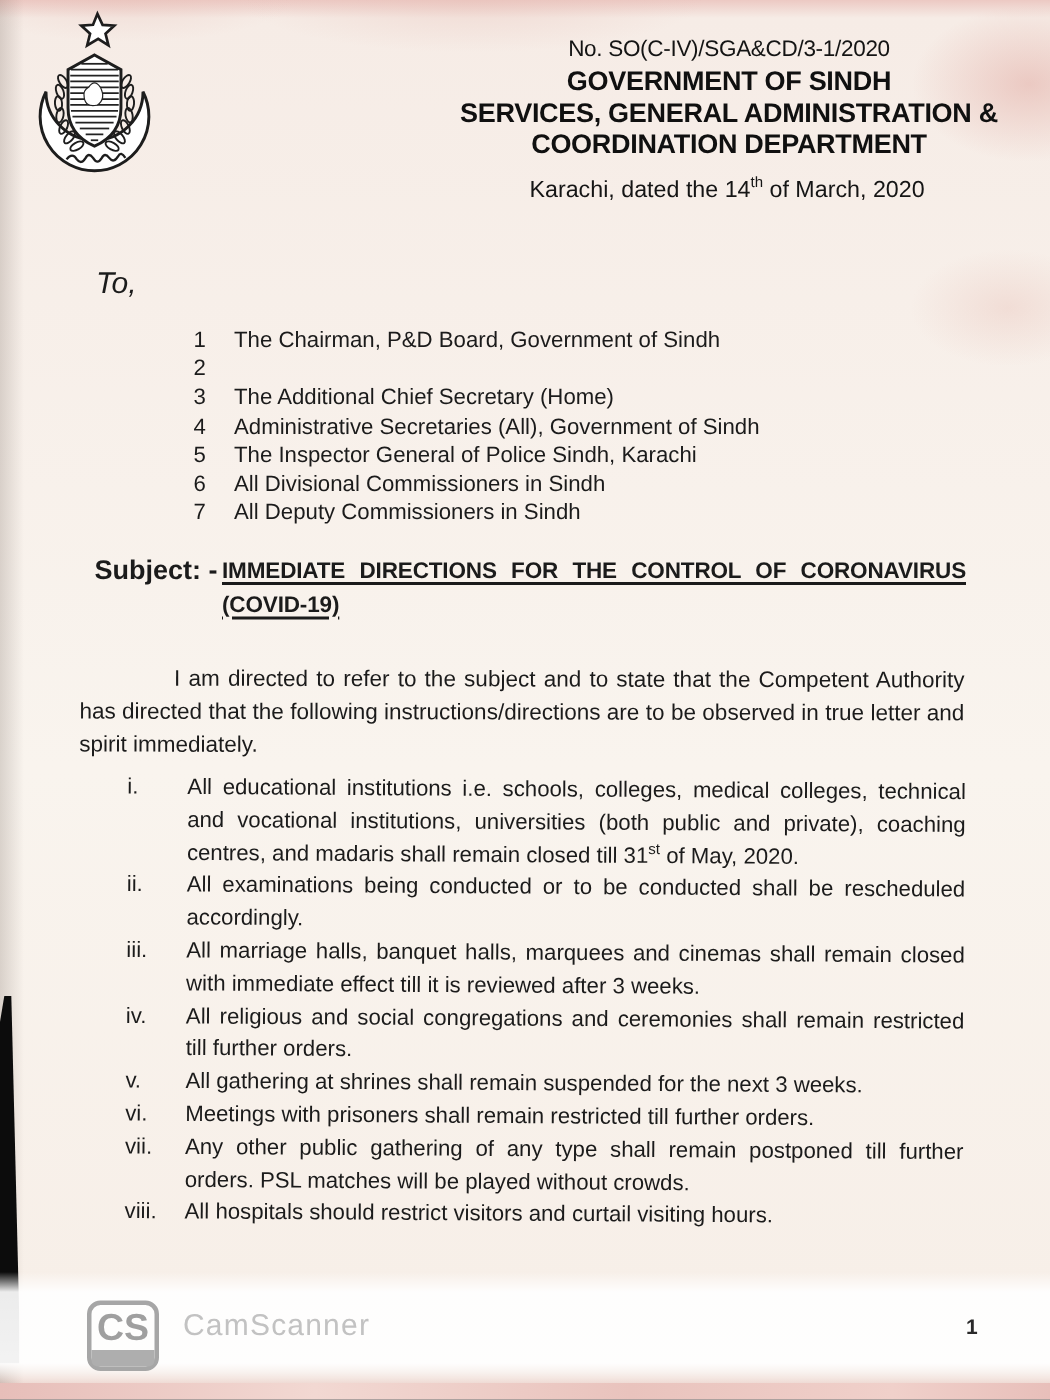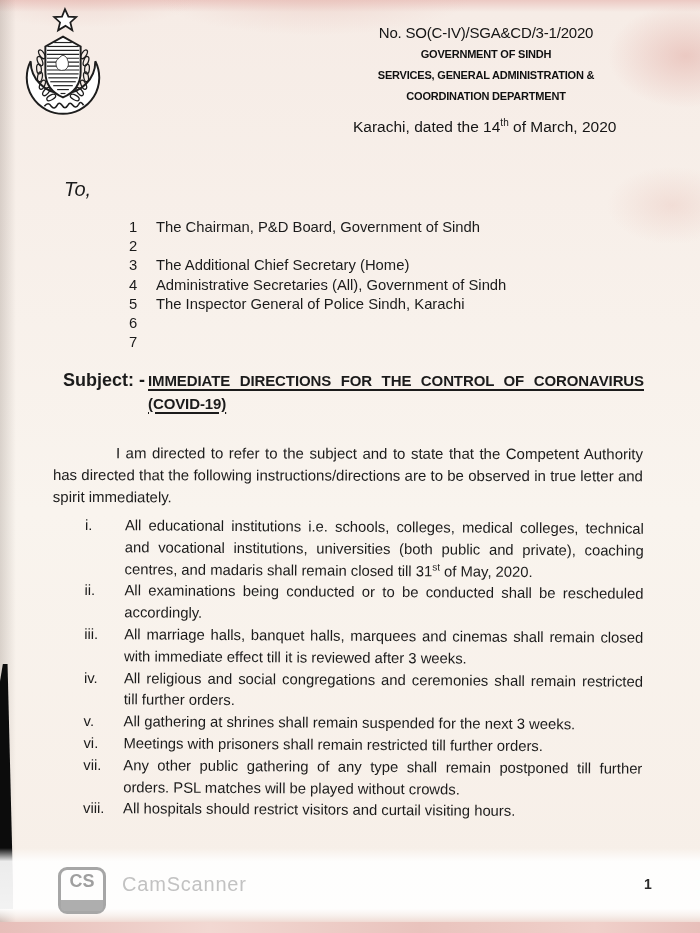--- a/index.html
+++ b/index.html
@@ -21,21 +21,21 @@
       linear-gradient(90deg, rgba(90,75,66,0.20) 0px, rgba(90,75,66,0.0) 16px),
       linear-gradient(180deg, #ecc9c3 0px, #f6ece6 12px, #f9f4ee 55%, #f7efe8 92%, #f2e5de 98%, #eccdc7 100%);
   }
 
   
   .crest { position: absolute; left: 14px; top: 6px; width: 98px; height: 126px; }
 
   
   .head-block { position: absolute; left: 304px; top: 24px; width: 364px; text-align: center; }
   .ref-no { font-size: 15px; font-weight: 400; color: #141414; margin-bottom: 3px; letter-spacing: -0.2px; }
-  .org-line { font-size: 11px; font-weight: 700; line-height: 21px; color: #101010; letter-spacing: -0.2px; }
+  .org-line { font-size: 18px; font-weight: 700; line-height: 21px; color: #101010; letter-spacing: -0.2px; }
   .date-line { position: absolute; left: 353px; top: 118px; font-size: 15.5px; color: #151515; }
   sup { font-size: 10px; line-height: 0; vertical-align: super; }
 
   
   .salutation { position: absolute; left: 64px; top: 178px; font-size: 20px; font-style: italic; }
   .addr-list { position: absolute; left: 129px; top: 218px; width: 540px; }
   .addr-row { display: flex; line-height: 19.2px; font-size: 14.8px; }
   .addr-num { width: 27px; flex: 0 0 27px; }
 
   
@@ -70,21 +70,21 @@
   .bottom-strip { position: absolute; left: 0; bottom: 0; width: 100%; height: 11px;
     background: linear-gradient(90deg, #e7beb9, #f2d8d2 30%, #e9c3bd 60%, #f0d0ca 85%, #e8bfba); }
 
   
   .footer-band { position: absolute; left: 0; top: 848px; width: 100%; height: 74px;
     background: linear-gradient(180deg, rgba(255,255,255,0) 0%, rgba(255,255,255,0.92) 18%,
                 rgba(255,255,255,0.95) 82%, rgba(255,255,255,0) 100%); }
   .cs-logo { position: absolute; left: 58px; top: 867px; width: 48px; height: 47px;
     border: 3.5px solid #a6a6a6; border-radius: 9px; box-sizing: border-box; }
   .cs-letters { position: absolute; left: 0; right: 0; top: 1px; text-align: center;
-    font-size: 18px; font-weight: 700; color: #9f9f9f; letter-spacing: 0; border-radius: 7px; }
+    font-size: 25px; font-weight: 700; color: #9f9f9f; letter-spacing: 0; border-radius: 7px; }
   .cs-bar { position: absolute; left: 0; right: 0; bottom: 0; height: 11px;
     background: #aeaeae; border-radius: 0 0 4px 4px; }
   .wm-text { position: absolute; left: 122px; top: 871px; font-size: 20px;
     color: #c2c2c2; line-height: 27px; letter-spacing: 0.8px; }
   .page-num { position: absolute; left: 644px; top: 876px; font-size: 14px;
     font-weight: 700; color: #2a2a2a; }
 </style>
 </head>
 <body>
 
@@ -165,23 +165,25 @@
     <div class="addr-row">
       <span class="addr-num">4</span>
       <span class="addr-text">Administrative Secretaries (All), Government of Sindh</span>
     </div>
     <div class="addr-row">
       <span class="addr-num">5</span>
       <span class="addr-text">The Inspector General of Police Sindh, Karachi</span>
     </div>
     <div class="addr-row">
       <span class="addr-num">6</span>
+      <span class="addr-text">All Divisional Commissioners in Sindh</span>
     </div>
     <div class="addr-row">
       <span class="addr-num">7</span>
+      <span class="addr-text">All Deputy Commissioners in Sindh</span>
     </div>
   </div>
 
   <div class="subject-row">
     <div class="subject-inner">
       <span class="subject-label">Subject: -</span>
       <div class="subject-textwrap">
         <span class="subject-text">IMMEDIATE DIRECTIONS FOR THE CONTROL OF CORONAVIRUS (COVID-19)</span>
       </div>
     </div>

